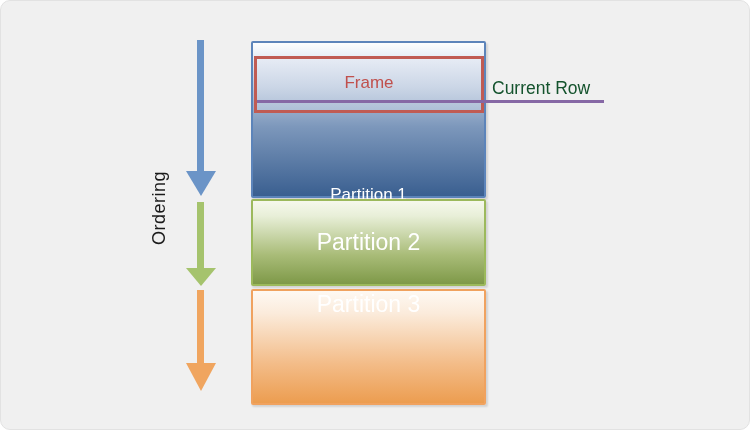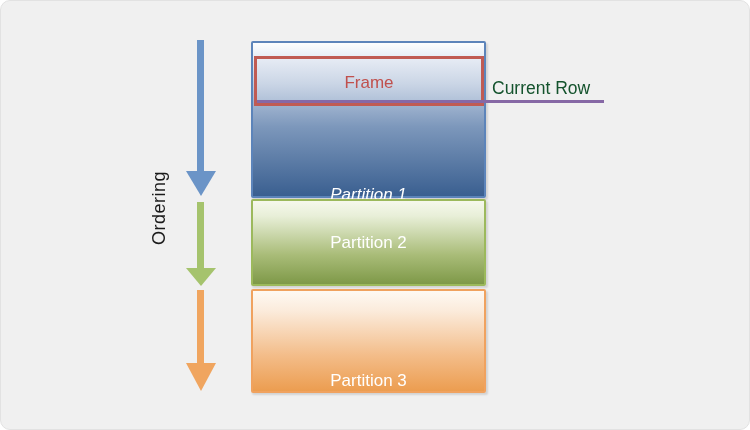--- a/index.html
+++ b/index.html
@@ -55,33 +55,32 @@
     width: 235px;
     border-radius: 2px;
     box-shadow: 1.5px 2px 2px rgba(0,0,0,0.12);
   }
   .box-label {
     position: absolute;
     left: 0; right: 0;
     text-align: center;
     color: #FFFFFF;
     font-size: 17px;
-    font-style: italic;
   }
   .p1-box {
     top: 40px; height: 157px;
     border: 2px solid #5C84BA;
     background: linear-gradient(to bottom,
       #FCFDFE 0%, #E7EDF5 9%, #AFC0D8 33%, #7C97BB 55%, #3A5F90 100%);
   }
   .p1-label { top: 142px; }
   .frame-box {
     box-sizing: border-box;
     left: 253px; top: 55px;
-    width: 230px; height: 50px;
+    width: 230px; height: 57px;
     border: 3px solid #C05B53;
     background: linear-gradient(to bottom, #E6EBF4 0%, #CBD6E6 55%, #AEBFD7 100%);
   }
   .frame-label {
     position: absolute;
     left: 0; right: 0; top: 14px;
     text-align: center;
     color: #C0504D;
     font-size: 17px;
   }
@@ -96,29 +95,29 @@
     color: #14532d;
   }
   .p2-box {
     top: 198px; height: 87px;
     border: 2px solid #9CB95C;
     background: linear-gradient(to bottom,
       #F6F8EC 0%, #E8EFD8 18%, #A9BC78 65%, #7E9948 100%);
     display: flex; align-items: center; justify-content: center;
   }
   .p3-box {
-    top: 288px; height: 104px;
+    top: 288px; height: 116px;
     border: 2px solid #F0A25F;
     background: linear-gradient(to bottom,
       #FEF9F3 0%, #FBEBDB 20%, #F3BC88 65%, #EC9D50 100%);
-    display: flex; align-items: flex-end; justify-content: center;
+    display: flex; align-items: flex-start; justify-content: center;
   }
   .centered-label {
     color: #FFFFFF;
-    font-size: 17px;
+    font-size: 23px;
   }
 </style>
 </head>
 <body>
 
 <div class="panel">
 
   <div class="abs ordering-label">Ordering</div>
 
   <div class="abs arrow-shaft shaft-blue"></div>

